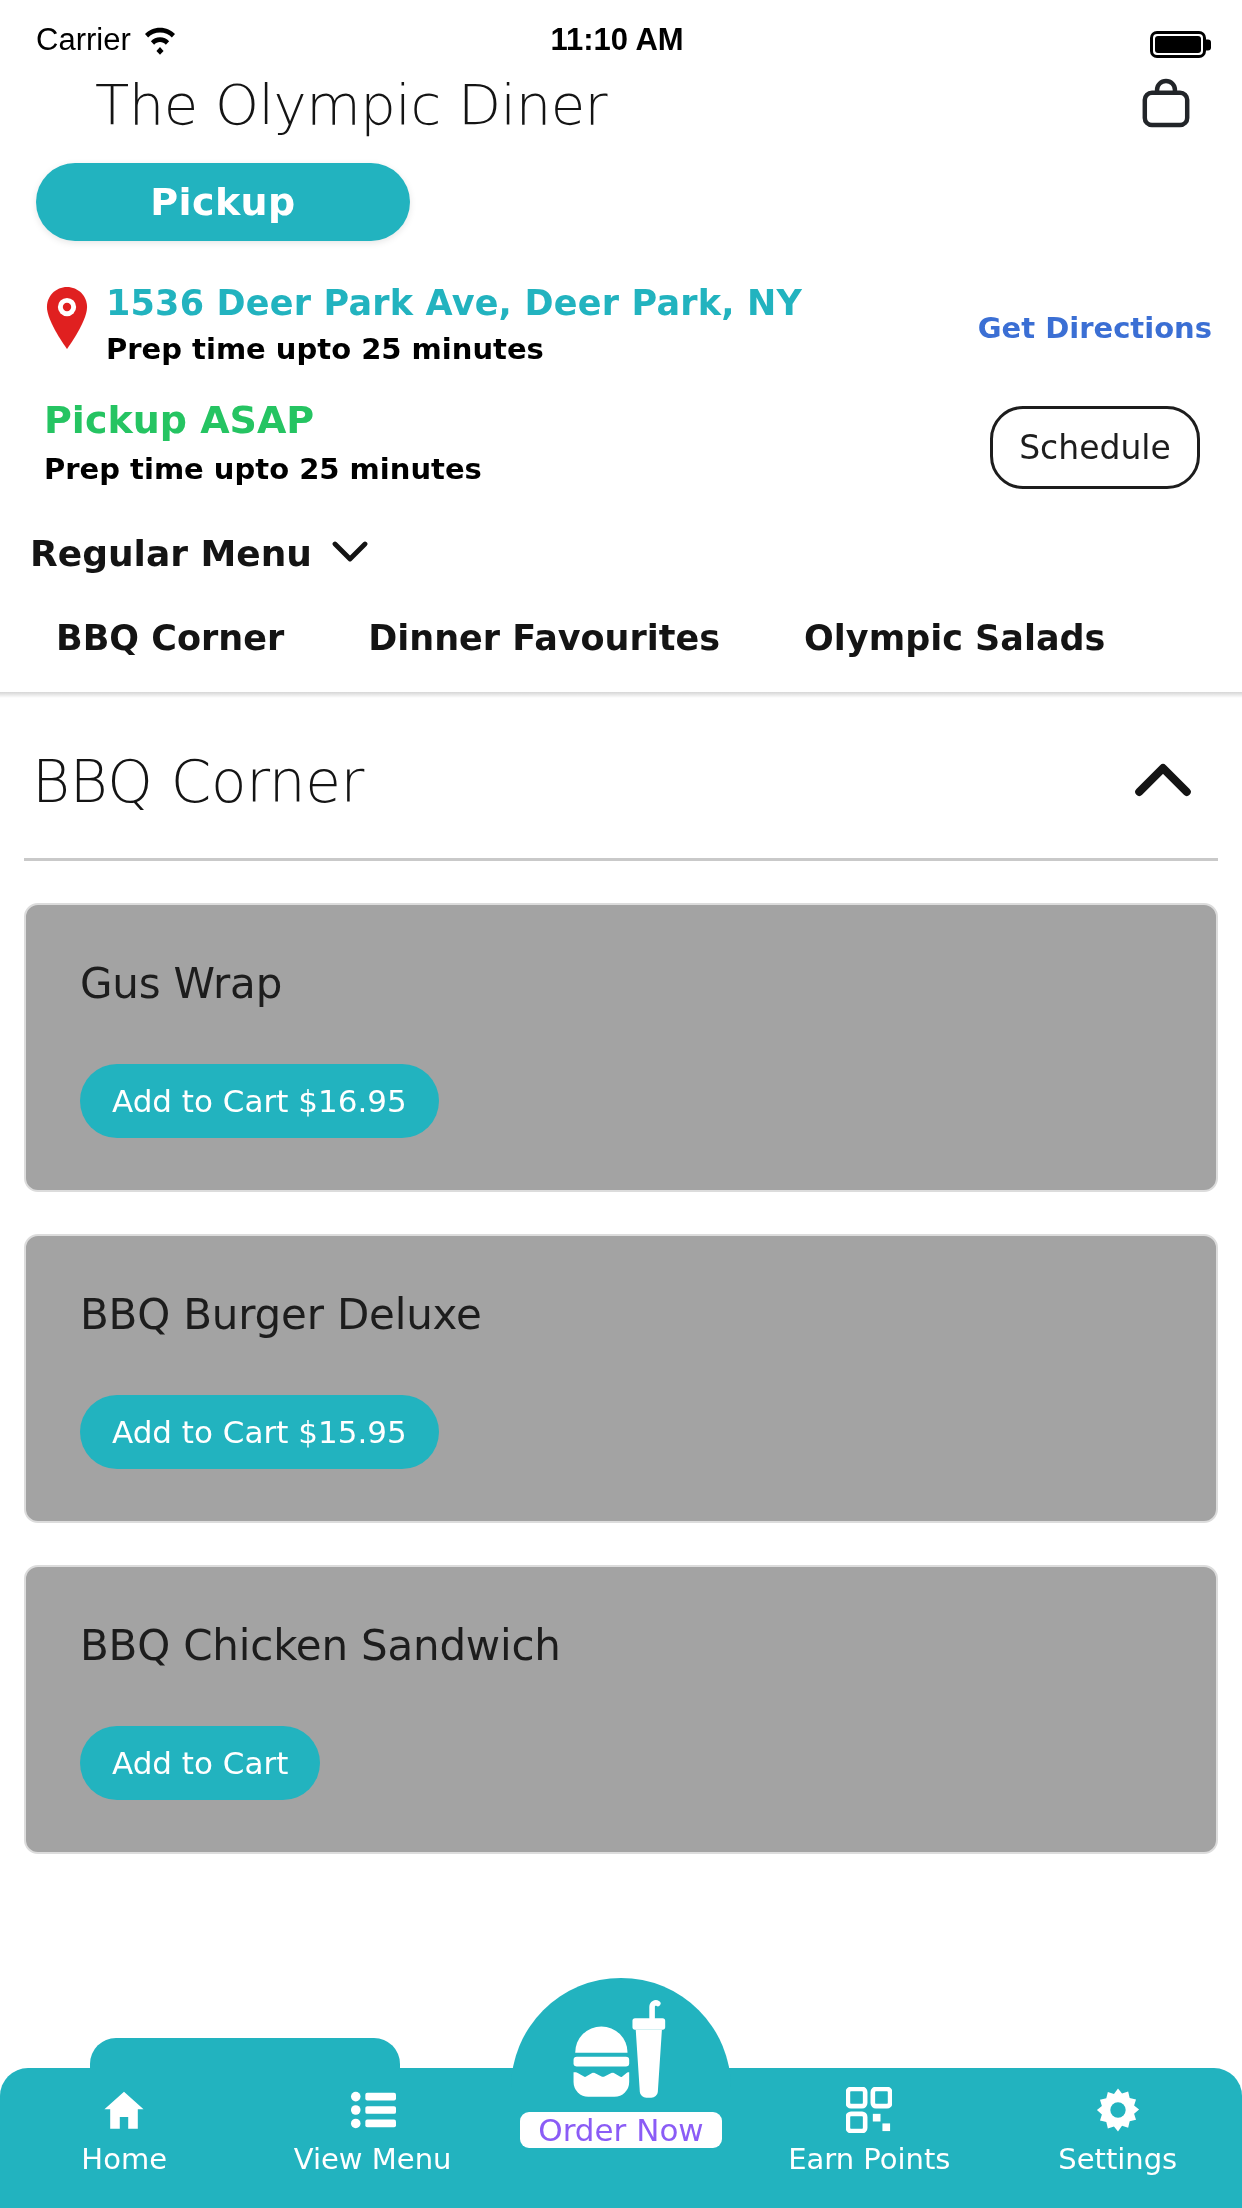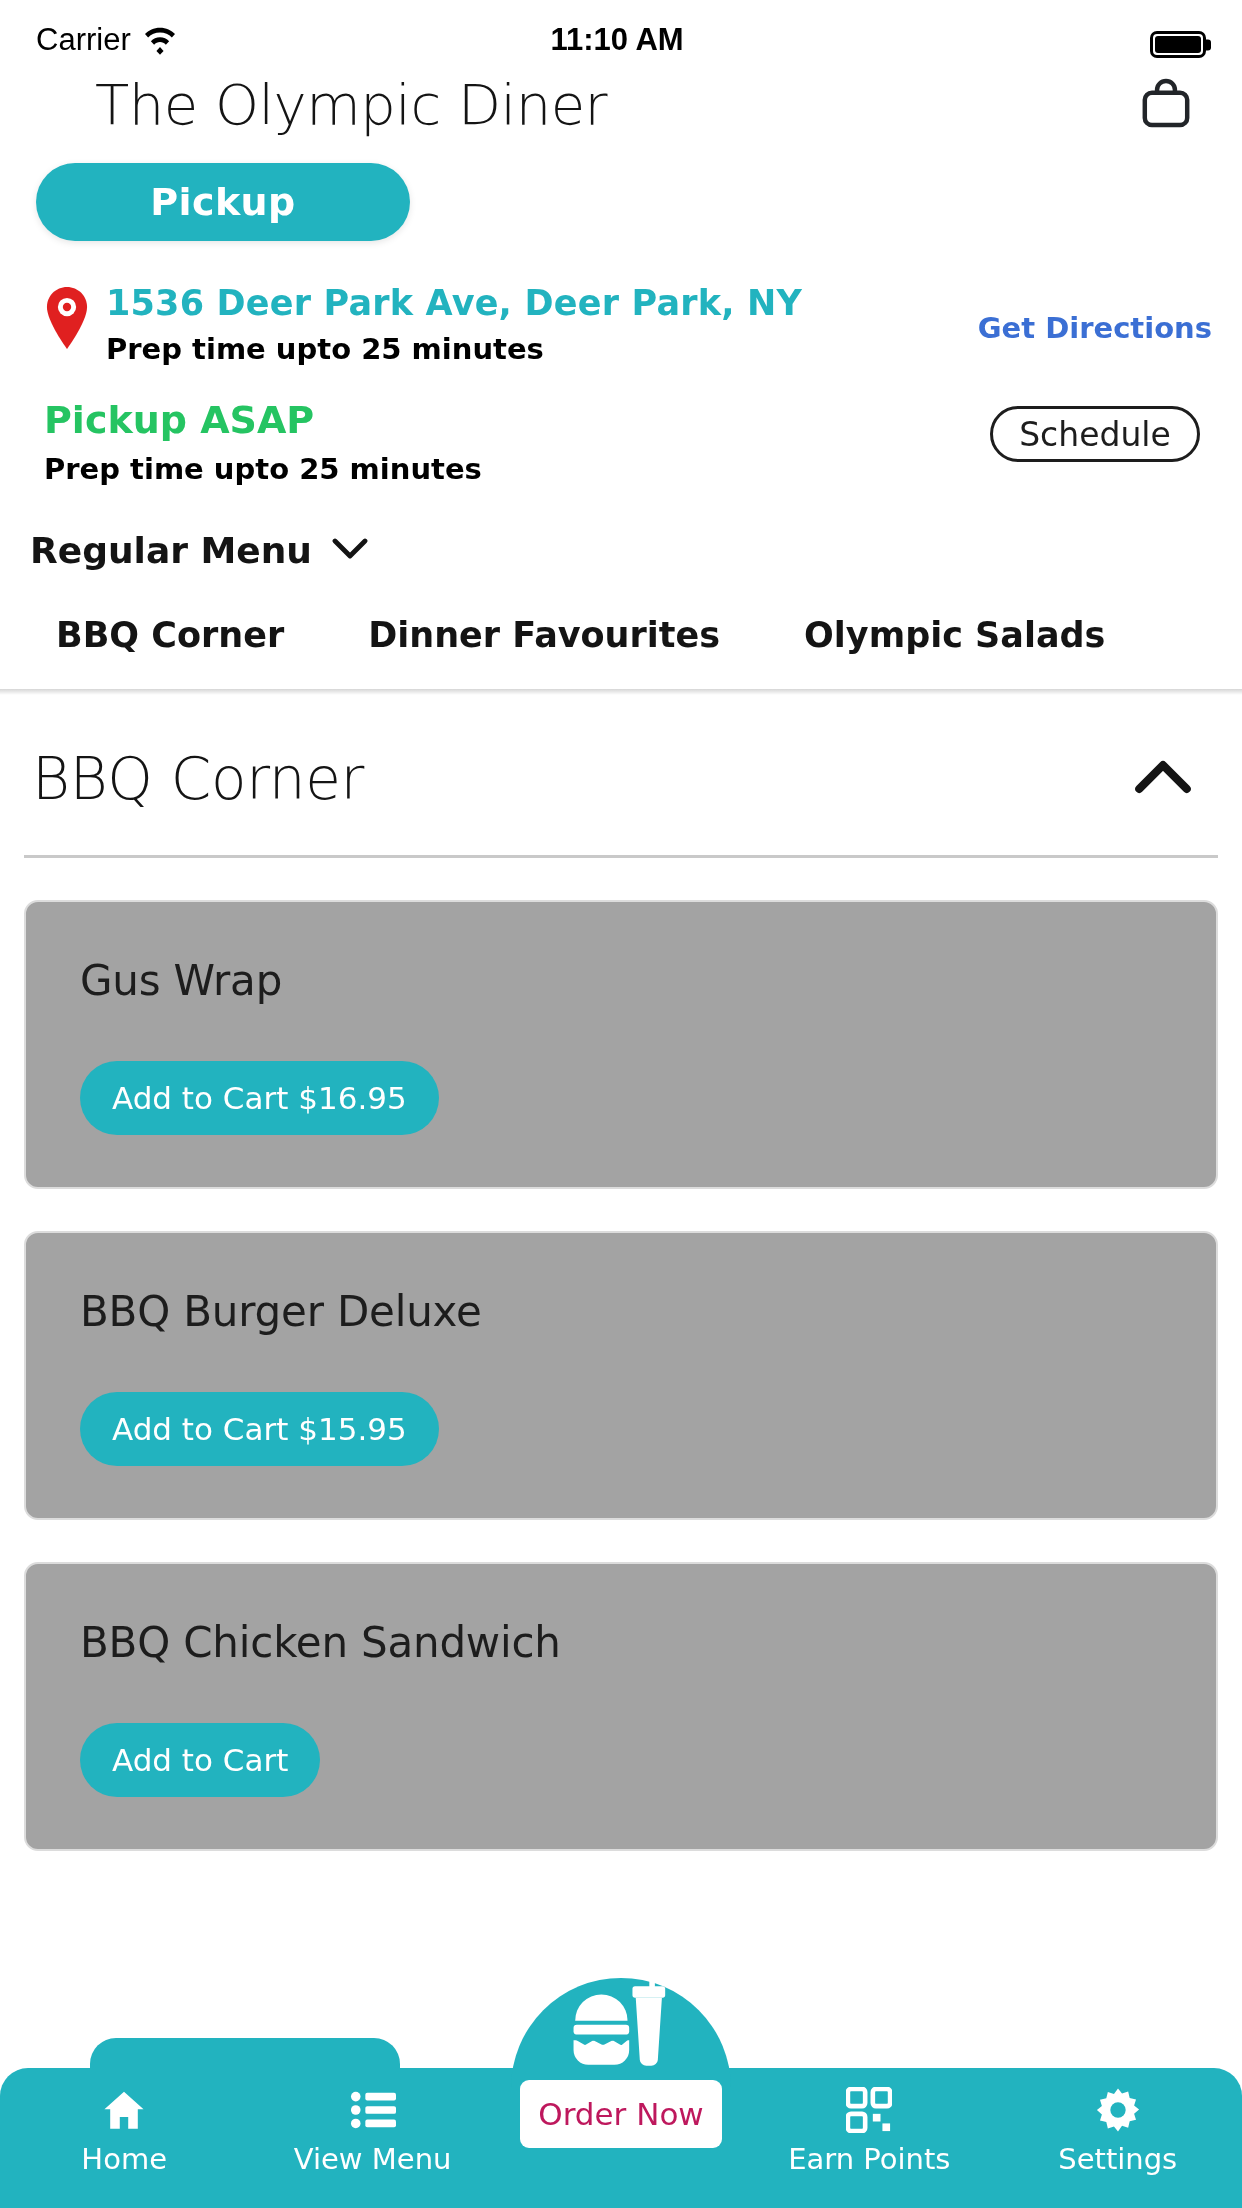--- a/index.html
+++ b/index.html
@@ -83,21 +83,21 @@
 
   
   .asap-row{
     display:flex; align-items:flex-start;
     padding:32px 42px 0 44px;
   }
   .asap-title{ font-size:38px; font-weight:700; color:#25c462; }
   .asap-sub{ font-size:29px; font-weight:700; color:#000; margin-top:10px; }
   .schedule-btn{
     margin-left:auto; margin-top:8px;
-    min-width:210px; height:56px; padding:0 26px;
+    min-width:210px; height:83px; padding:0 26px;
     border:3px solid #1d1d1d; border-radius:33px;
     display:flex; align-items:center; justify-content:center;
     font-size:33px; color:#1d1d1d; background:#fff;
     font-family:"DejaVu Sans",sans-serif;
   }
 
   
   .menu-select{
     display:flex; align-items:center; gap:20px;
     padding:44px 0 0 30px;
@@ -171,22 +171,22 @@
   .nav-icon{ height:48px; display:flex; align-items:center; justify-content:center; }
   .nav-label{ font-size:29px; color:#fff; font-weight:400; }
 
   .nav-center{
     position:absolute; left:50%; transform:translateX(-50%);
     bottom:60px; width:220px;
     display:flex; flex-direction:column; align-items:center; z-index:5;
   }
   .nav-center-icon{ margin-bottom:6px; }
   .nav-center-label{
-    background:#fff; color:#be185d; font-size:31px; font-weight:400;
-    padding:16px 18px; border-radius:9px; white-space:nowrap;
+    background:#fff; color:#8b5cf6; font-size:31px; font-weight:400;
+    padding:0 18px; border-radius:9px; white-space:nowrap;
   }
 </style>
 </head>
 <body>
 
 <div class="status-bar">
   <div class="sb-left">
     <span class="sb-carrier">Carrier</span>
     <span class="sb-wifi">
       <svg viewBox="0 0 24 22" width="34" height="30">

